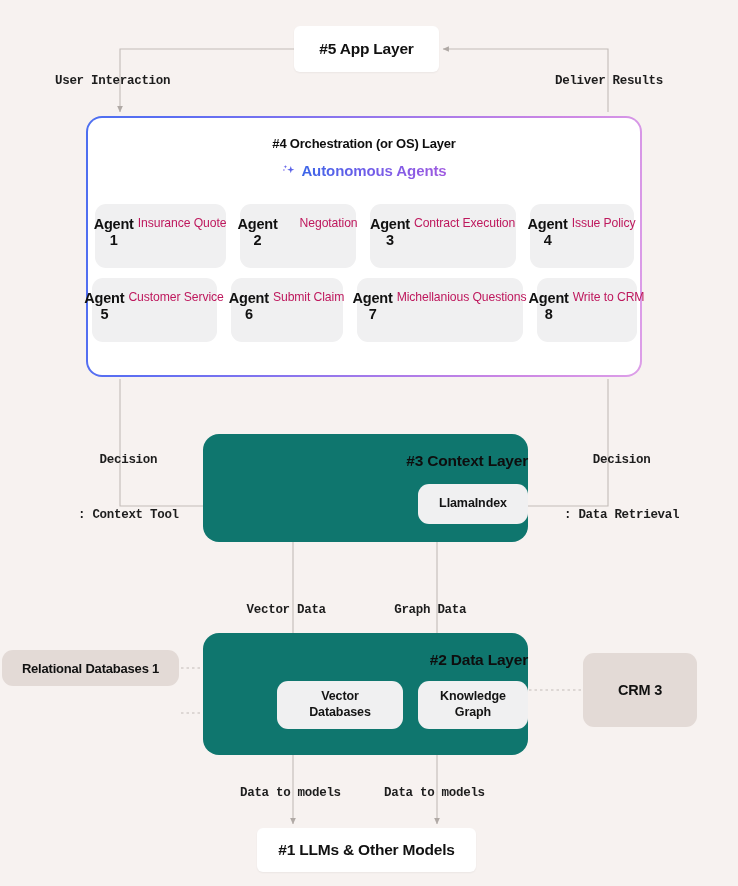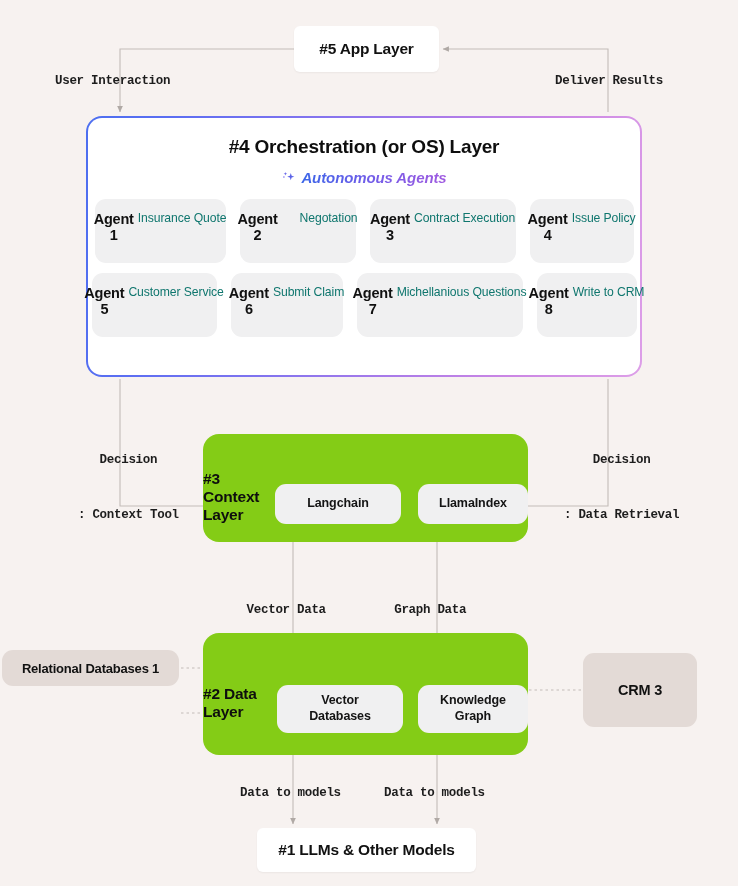--- a/index.html
+++ b/index.html
@@ -70,33 +70,32 @@
         #dd9fe8 100%);
   }
   #orchestration-inner {
     width: 100%; height: 100%;
     background: #ffffff;
     border-radius: 14px;
     padding-top: 18px;
   }
   #orch-title {
     text-align: center;
-    font-size: 19px;
+    font-size: 13px;
     font-weight: bold;
     color: #0e0e0e;
     letter-spacing: -0.2px;
   }
   #agents-heading {
     display: flex;
     align-items: center;
     justify-content: center;
     gap: 5px;
     margin-top: 11px;
-    margin-bottom: 13px;
-    font-style: italic;
+    margin-bottom: 25px;
   }
   #agents-heading .sparkle {
     display: inline-block;
     width: 15px; height: 15px;
     position: relative;
     top: 1px;
   }
   #agents-label {
     font-size: 15px;
     font-weight: 600;
@@ -126,43 +125,43 @@
     min-height: 64px;
   }
   .agent-card .a-title {
     font-size: 14.5px;
     font-weight: bold;
     color: #111;
     letter-spacing: -0.2px;
   }
   .agent-card .a-sub {
     font-size: 12.2px;
-    color: #0f766e;
+    color: #be185d;
     letter-spacing: -0.1px;
     white-space: nowrap;
   }
 
   
   #agent-row-1 .agent-card:nth-child(1) { width: 131px; }
   #agent-row-1 .agent-card:nth-child(2) { width: 116px; gap: 22px; }
   #agent-row-1 .agent-card:nth-child(3) { width: 146px; }
   #agent-row-1 .agent-card:nth-child(4) { width: 104px; }
   
   #agent-row-2 .agent-card:nth-child(1) { width: 125px; }
   #agent-row-2 .agent-card:nth-child(2) { width: 112px; }
   #agent-row-2 .agent-card:nth-child(3) { width: 166px; }
   #agent-row-2 .agent-card:nth-child(4) { width: 100px; }
 
   
   .layer-card {
-    background: #84cc16;
+    background: #0f766e;
     border-radius: 16px;
     display: flex;
-    flex-direction: row;
-    align-items: center;
+    flex-direction: column;
+    align-items: flex-end;
   }
   .layer-title {
     font-size: 15.5px;
     font-weight: bold;
     color: #0e0e0e;
     letter-spacing: -0.2px;
   }
   .sub-box {
     background: #f0f0f1;
     border-radius: 11px;
@@ -341,23 +340,20 @@
     <div>: Context Tool</div>
   </div>
   <div class="wire-label center" style="left:564px; top:415px;">
     <div>Decision</div>
     <div>: Data Retrieval</div>
   </div>
 
   <div class="node layer-card" id="context-layer">
     <div class="layer-title">#3 Context Layer</div>
     <div class="sub-row">
-      <div class="sub-box" id="ctx-langchain">
-        <span>Langchain</span>
-      </div>
       <div class="sub-box" id="ctx-llamaindex">
         <span>LlamaIndex</span>
       </div>
     </div>
   </div>
 
   <div class="wire-label center" style="left:243px; top:565px;">
     <div>Vector Data</div>
     <div>Provisioning</div>
   </div>

